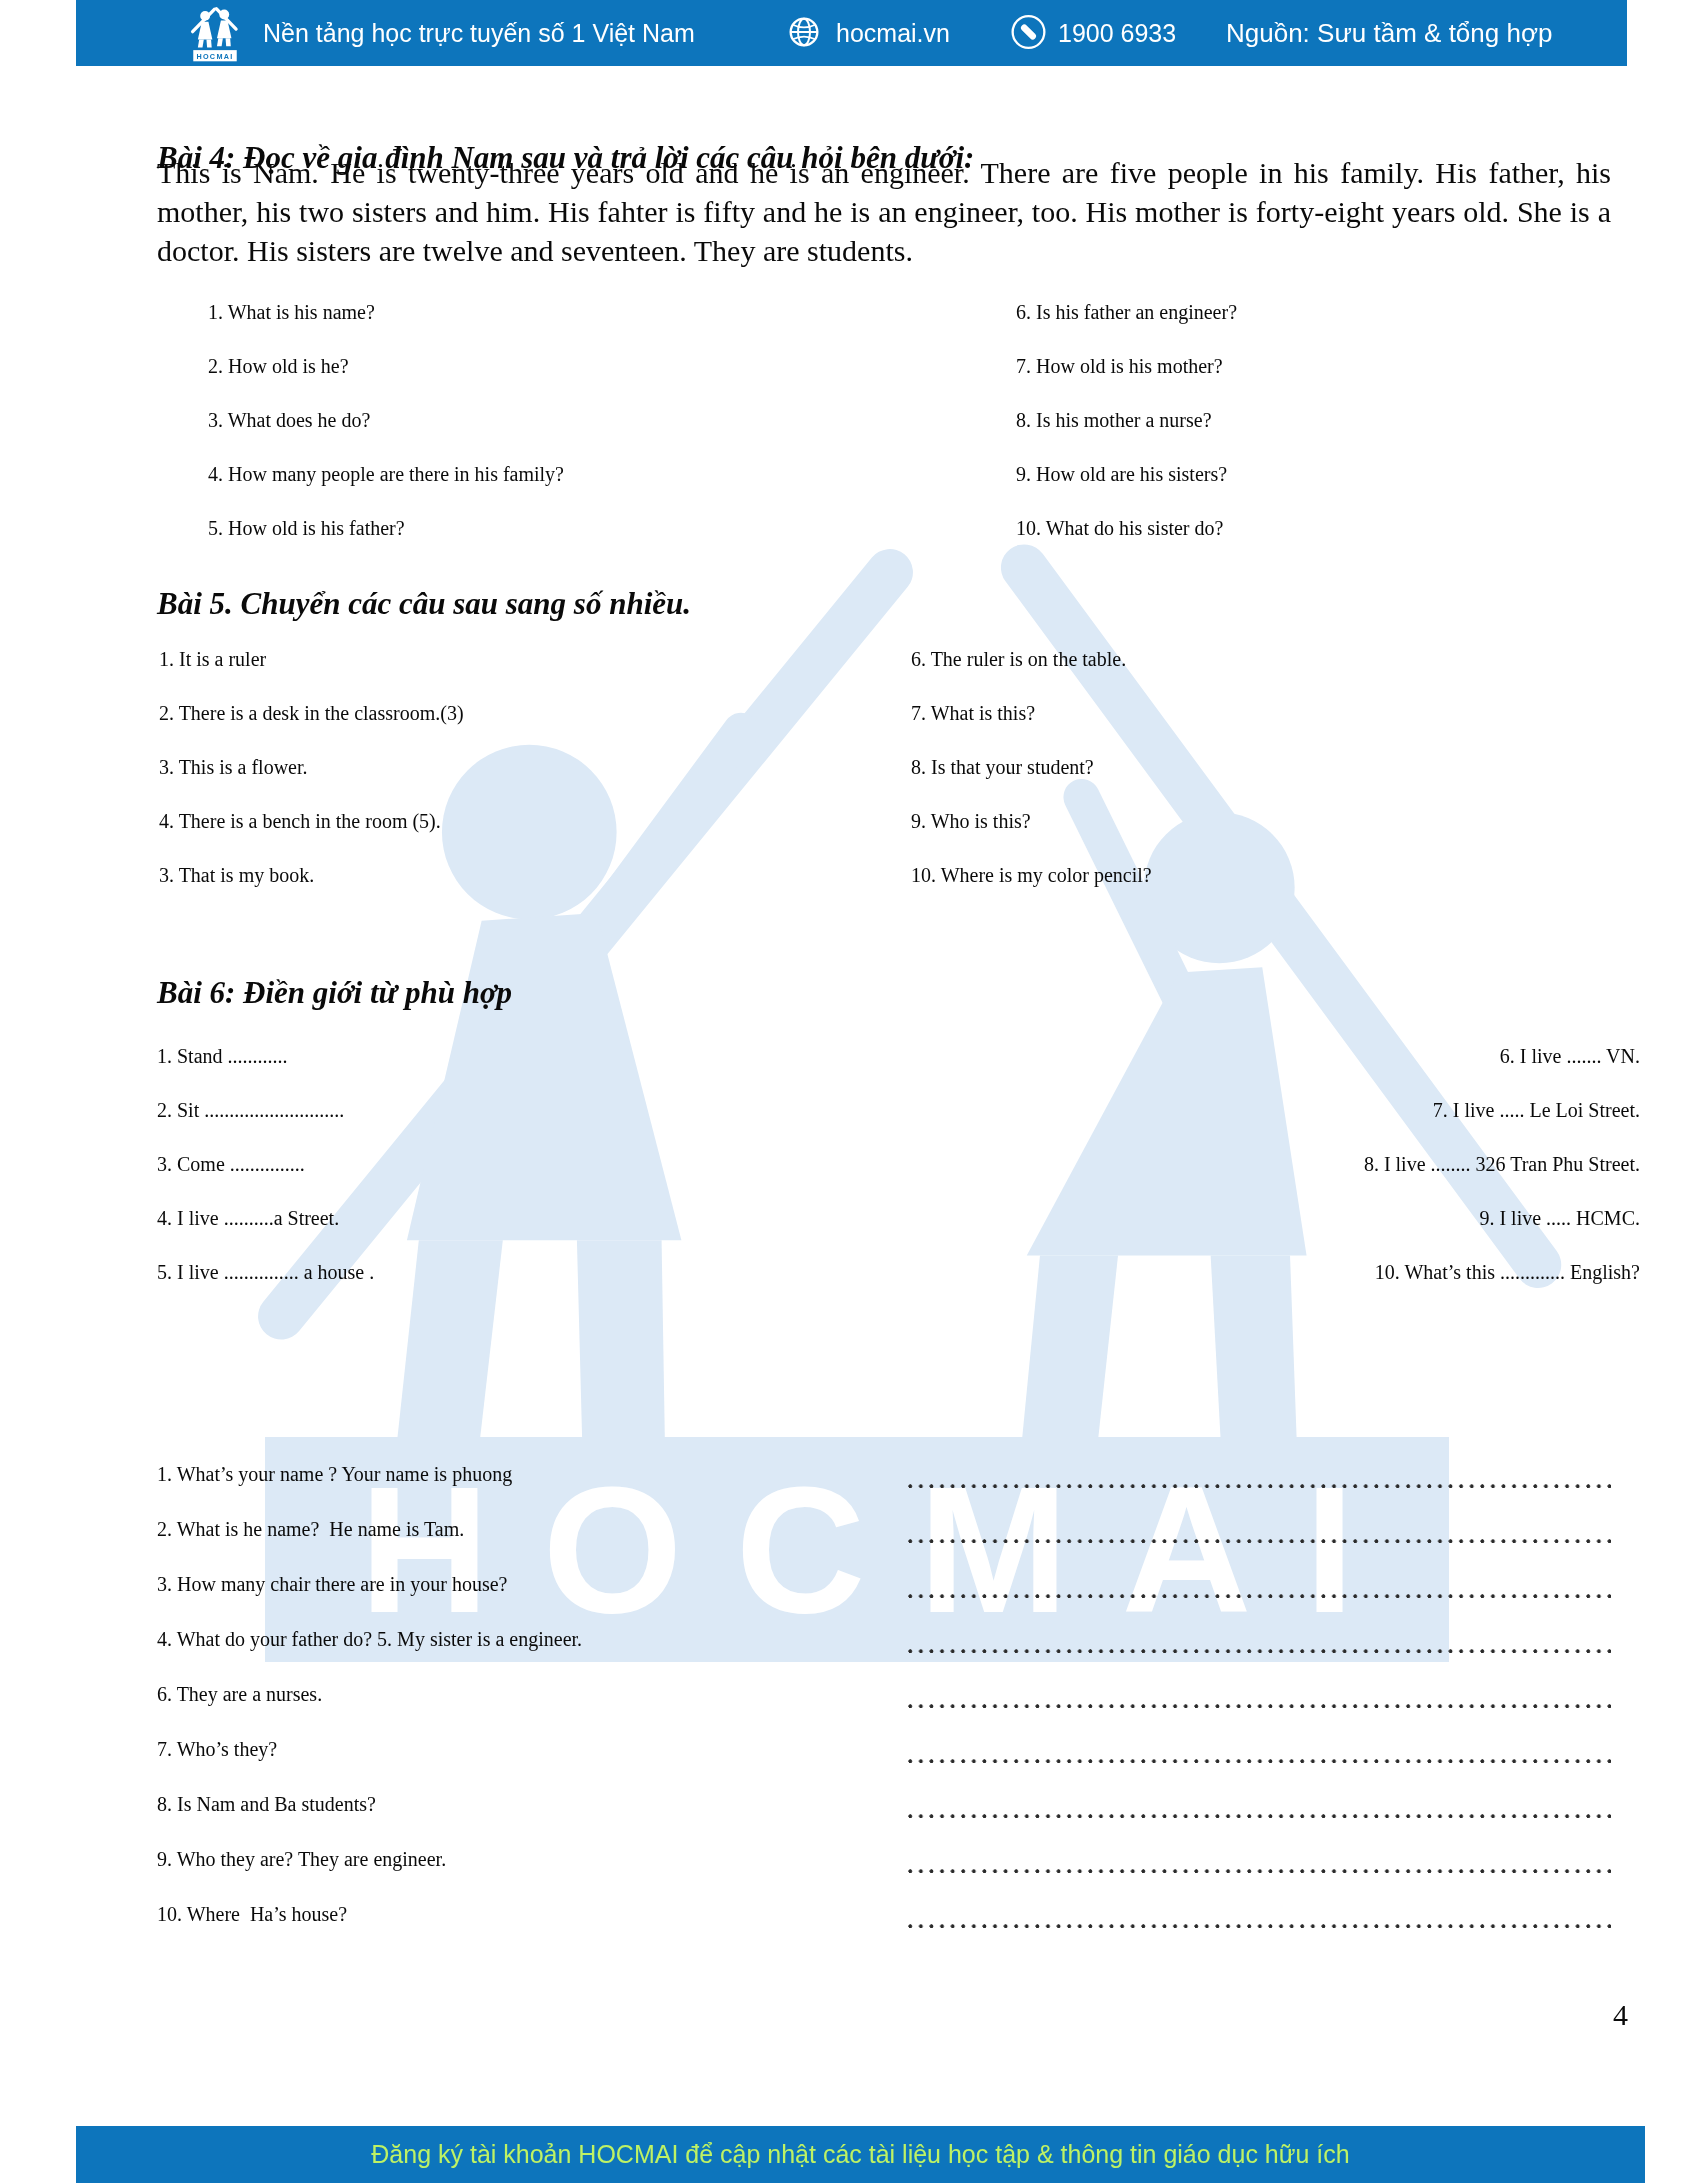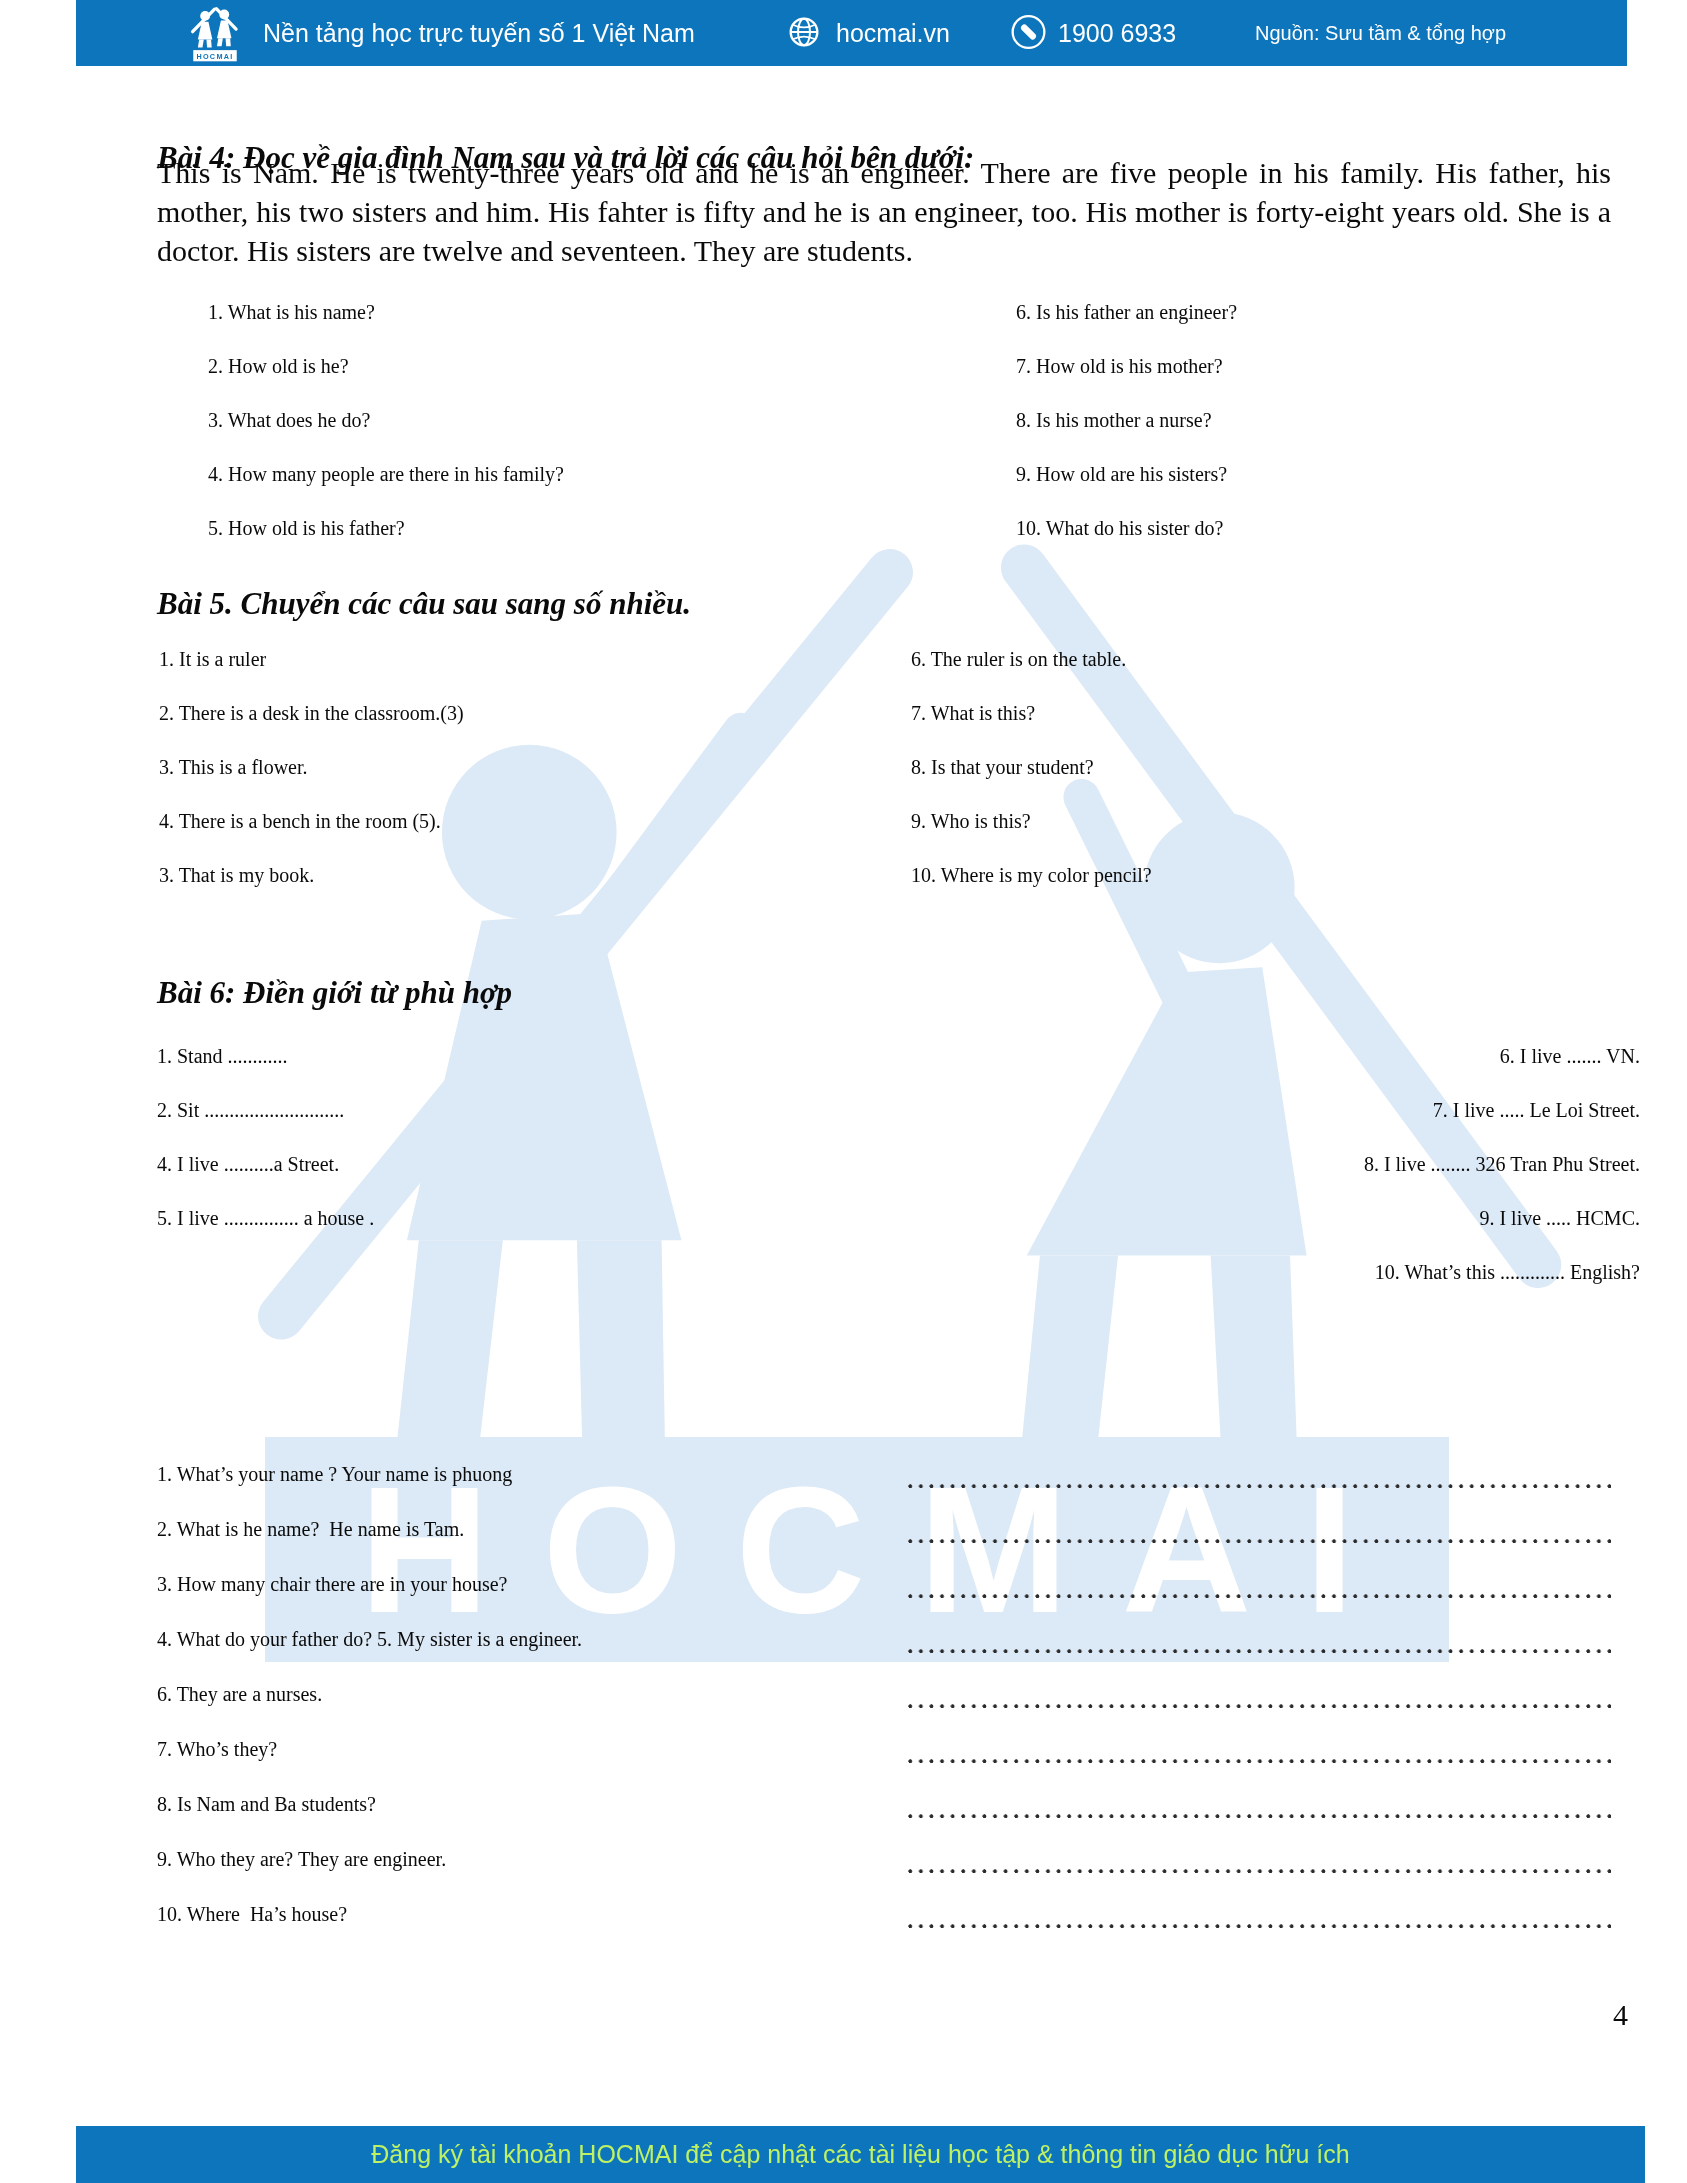--- a/index.html
+++ b/index.html
@@ -7,21 +7,21 @@
         font-family:"Liberation Serif","DejaVu Serif",serif;color:#0a0a0a;}
   .abs{position:absolute;}
   .sans{font-family:"Liberation Sans","DejaVu Sans",sans-serif;}
 
   
   .topbar{position:absolute;left:76px;top:0;width:1551px;height:66px;background:#0d75bc;}
   .topbar .vmid{position:absolute;top:50%;transform:translateY(-50%);color:#ffffff;white-space:nowrap;}
   .tagline{left:187px;font-size:25px;}
   .website{left:760px;font-size:25px;}
   .hotline{left:982px;font-size:25px;}
-  .source{left:1179px;font-size:20px;}
+  .source{left:1150px;font-size:26px;}
   .logo{position:absolute;left:112px;top:4px;}
   .globe{position:absolute;left:712px;top:50%;transform:translateY(-50%);}
   .phoneic{position:absolute;left:934px;top:50%;transform:translateY(-50%);}
 
   .botbar{position:absolute;left:76px;top:2126px;width:1569px;height:57px;background:#0d75bc;
           display:flex;align-items:center;justify-content:center;}
   .botbar span{color:#bef264;font-size:25px;}
 
   
   .wm-layer{position:absolute;left:0;top:0;width:1687px;height:2183px;z-index:0;}
@@ -146,20 +146,21 @@
       <div class="row"><span class="item">7. What is this?</span></div>
       <div class="row"><span class="item">8. Is that your student?</span></div>
       <div class="row"><span class="item">9. Who is this?</span></div>
       <div class="row"><span class="item">10. Where is my color pencil?</span></div>
     </div>
 
     <div class="abs extitle" style="left:157px;top:975px;">Bài 6: Điền giới từ phù hợp</div>
     <div class="abs col rh82" style="left:157px;top:1045px;width:728px;">
       <div class="row"><span class="item">1. Stand ............</span></div>
       <div class="row"><span class="item">2. Sit ............................</span></div>
+      <div class="row"><span class="item">3. Come ...............</span></div>
       <div class="row"><span class="item">4. I live ..........a Street.</span></div>
       <div class="row"><span class="item">5. I live ............... a house .</span></div>
     </div>
     <div class="abs col rh82" style="left:879px;top:1045px;width:761px;text-align:right;">
       <div class="row"><span class="item">6. I live ....... VN.</span></div>
       <div class="row"><span class="item">7. I live ..... Le Loi Street.</span></div>
       <div class="row"><span class="item">8. I live ........ 326 Tran Phu Street.</span></div>
       <div class="row"><span class="item">9. I live ..... HCMC.</span></div>
       <div class="row"><span class="item">10. What’s this ............. English?</span></div>
     </div>

